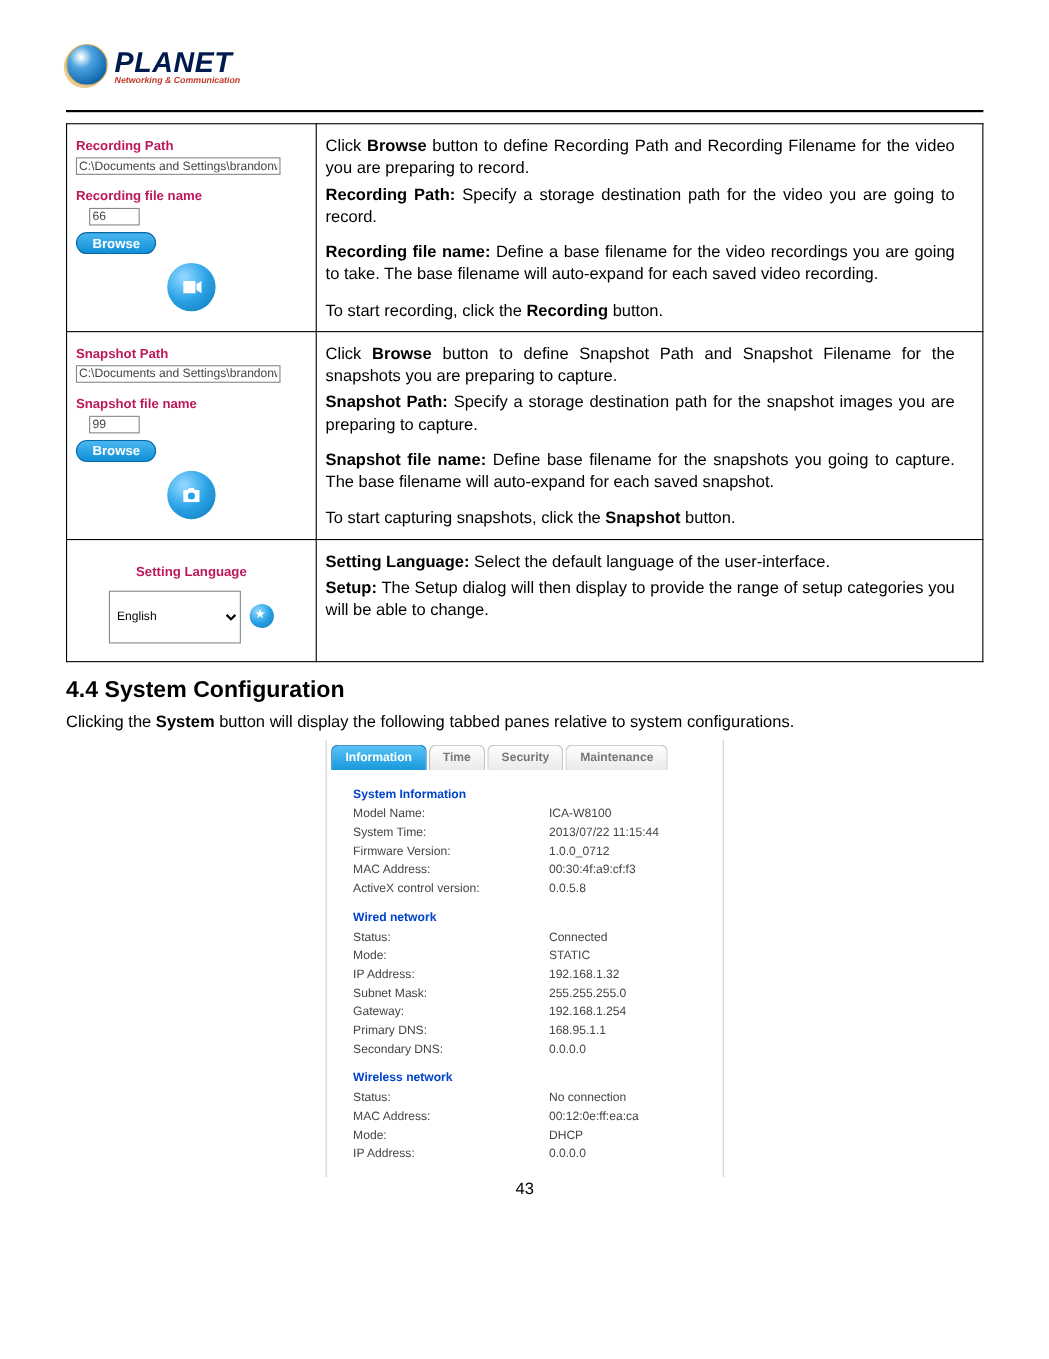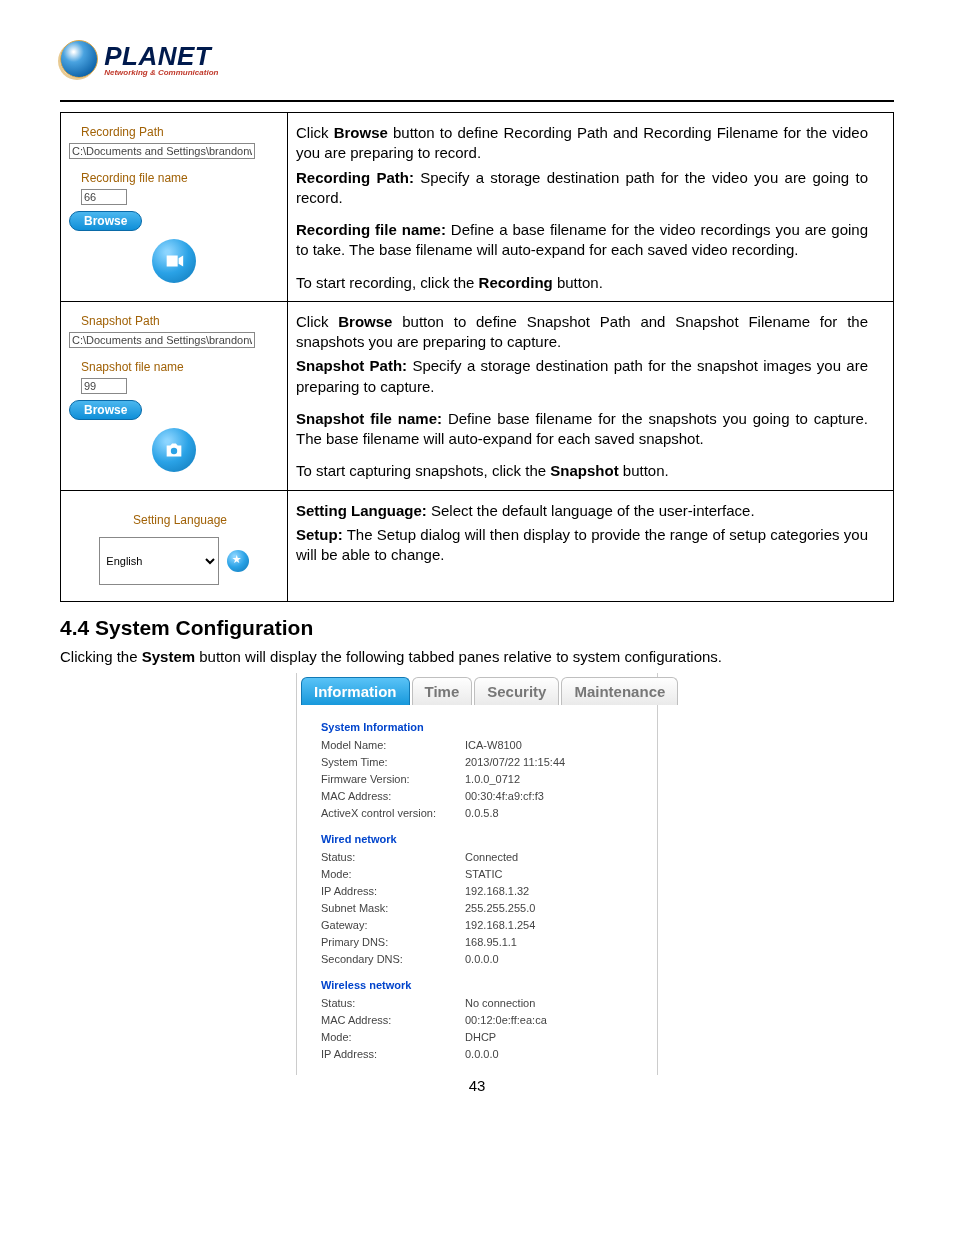--- a/index.html
+++ b/index.html
@@ -66,24 +66,24 @@
   table.feature-table td {
     border: 1px solid #000;
     vertical-align: top;
     padding: 6px 8px;
   }
   table.feature-table td.left {
     width: 210px;
     font-size: 12px;
   }
   .blue-label {
-    color: #a16207;
-    font-weight: normal;
+    color: #be185d;
+    font-weight: bold;
     font-size: 12px;
-    margin: 6px 0 4px 12px;
+    margin: 6px 0 4px 0;
   }
   .small-input {
     width: 180px;
     font-size: 11px;
     padding: 1px 2px;
     border: 1px solid #888;
     color: #444;
     margin-bottom: 6px;
   }
   .small-input.narrow {
@@ -146,21 +146,21 @@
     display:flex;
     padding-left:4px;
     padding-top:4px;
   }
   .tab {
     padding: 5px 12px;
     border: 1px solid #bfbfbf;
     border-bottom: none;
     background: linear-gradient(#fefefe,#eaeaea);
     color: #777;
-    font-size: 15px;
+    font-size: 11px;
     margin-right: 2px;
     border-radius: 6px 6px 0 0;
     cursor: pointer;
     font-weight: bold;
   }
   .tab.active {
     background: linear-gradient(#59c3f7,#1898db);
     color: #fff;
     border-color: #1179b5;
   }
@@ -170,21 +170,21 @@
   .info-panel .section-head {
     color: #0044cc;
     font-weight: bold;
     margin: 6px 0 6px 0;
   }
   .info-panel .row {
     display:flex;
     margin: 5px 0;
     color: #444;
   }
-  .info-panel .row .k { width: 144px; }
+  .info-panel .row .k { width: 178px; }
   .info-panel .row .v { flex:1; }
   .pagenum {
     text-align:center;
     font-size: 15px;
     margin-top: 2px;
   }
   .desc p { margin: 4px 17px 12px 0; line-height:1.35; }
   .desc .tight { margin-bottom:4px; }
   td.desc { text-align: justify; }
 </style>

